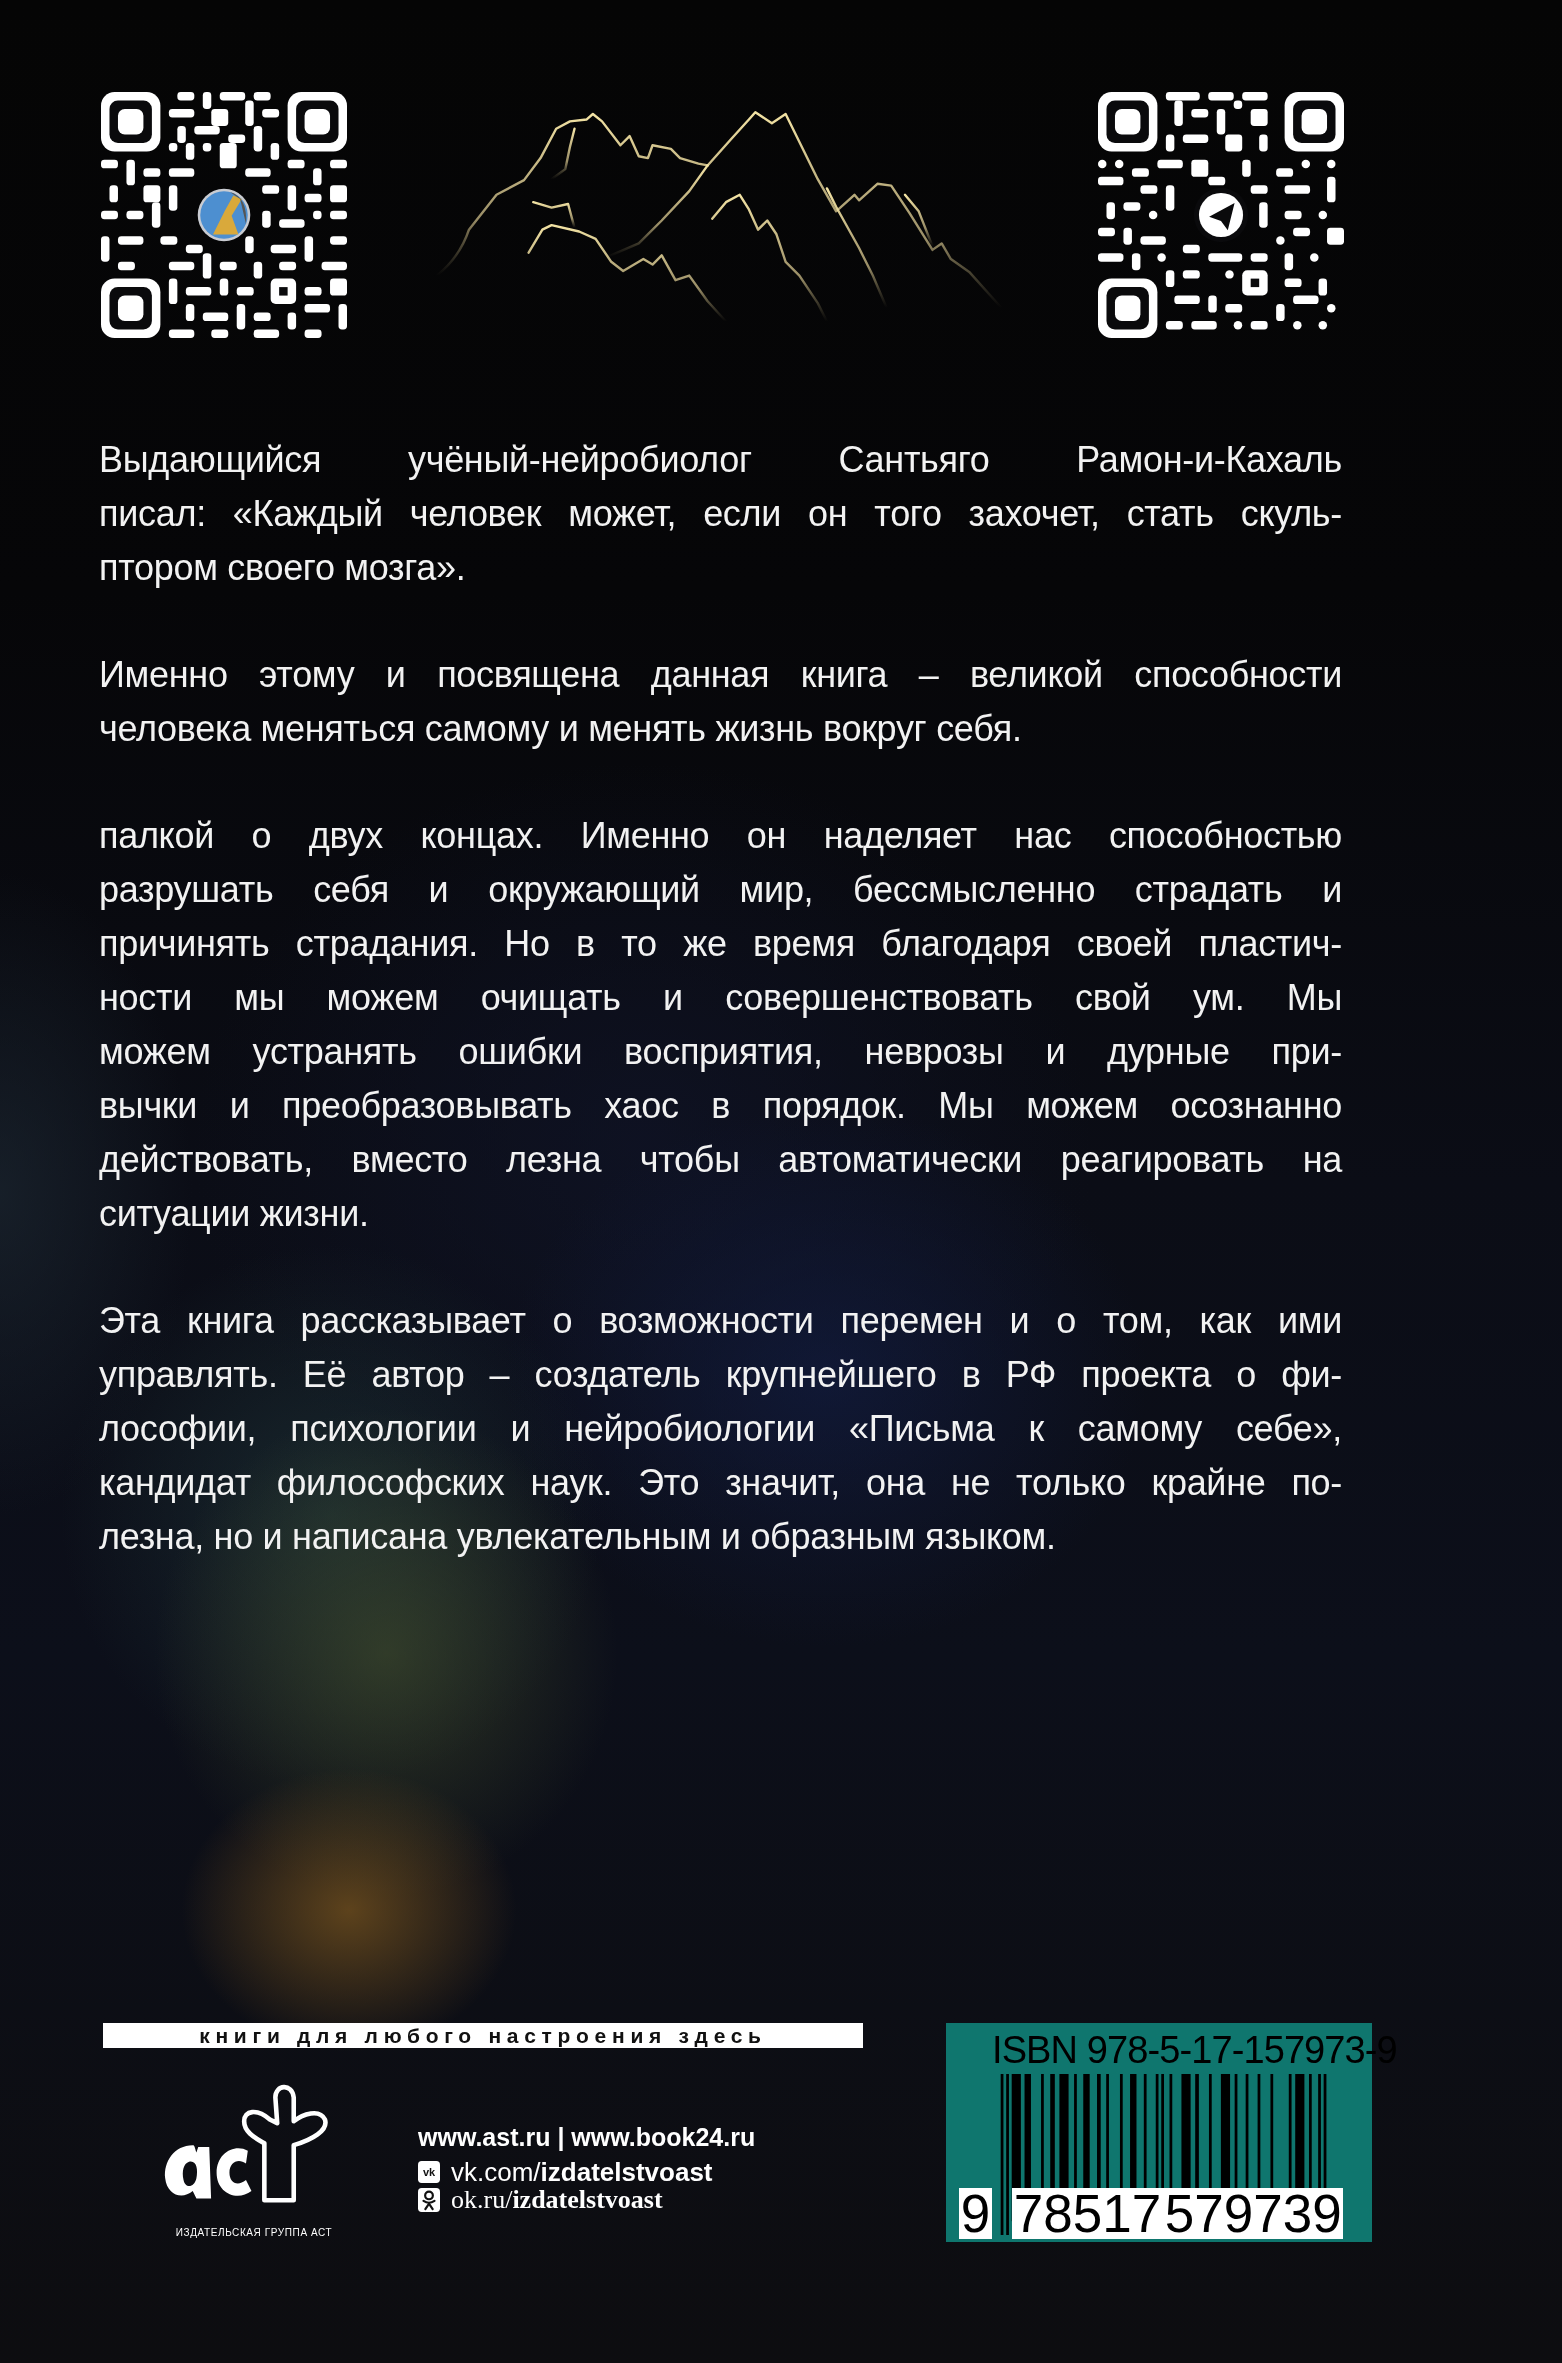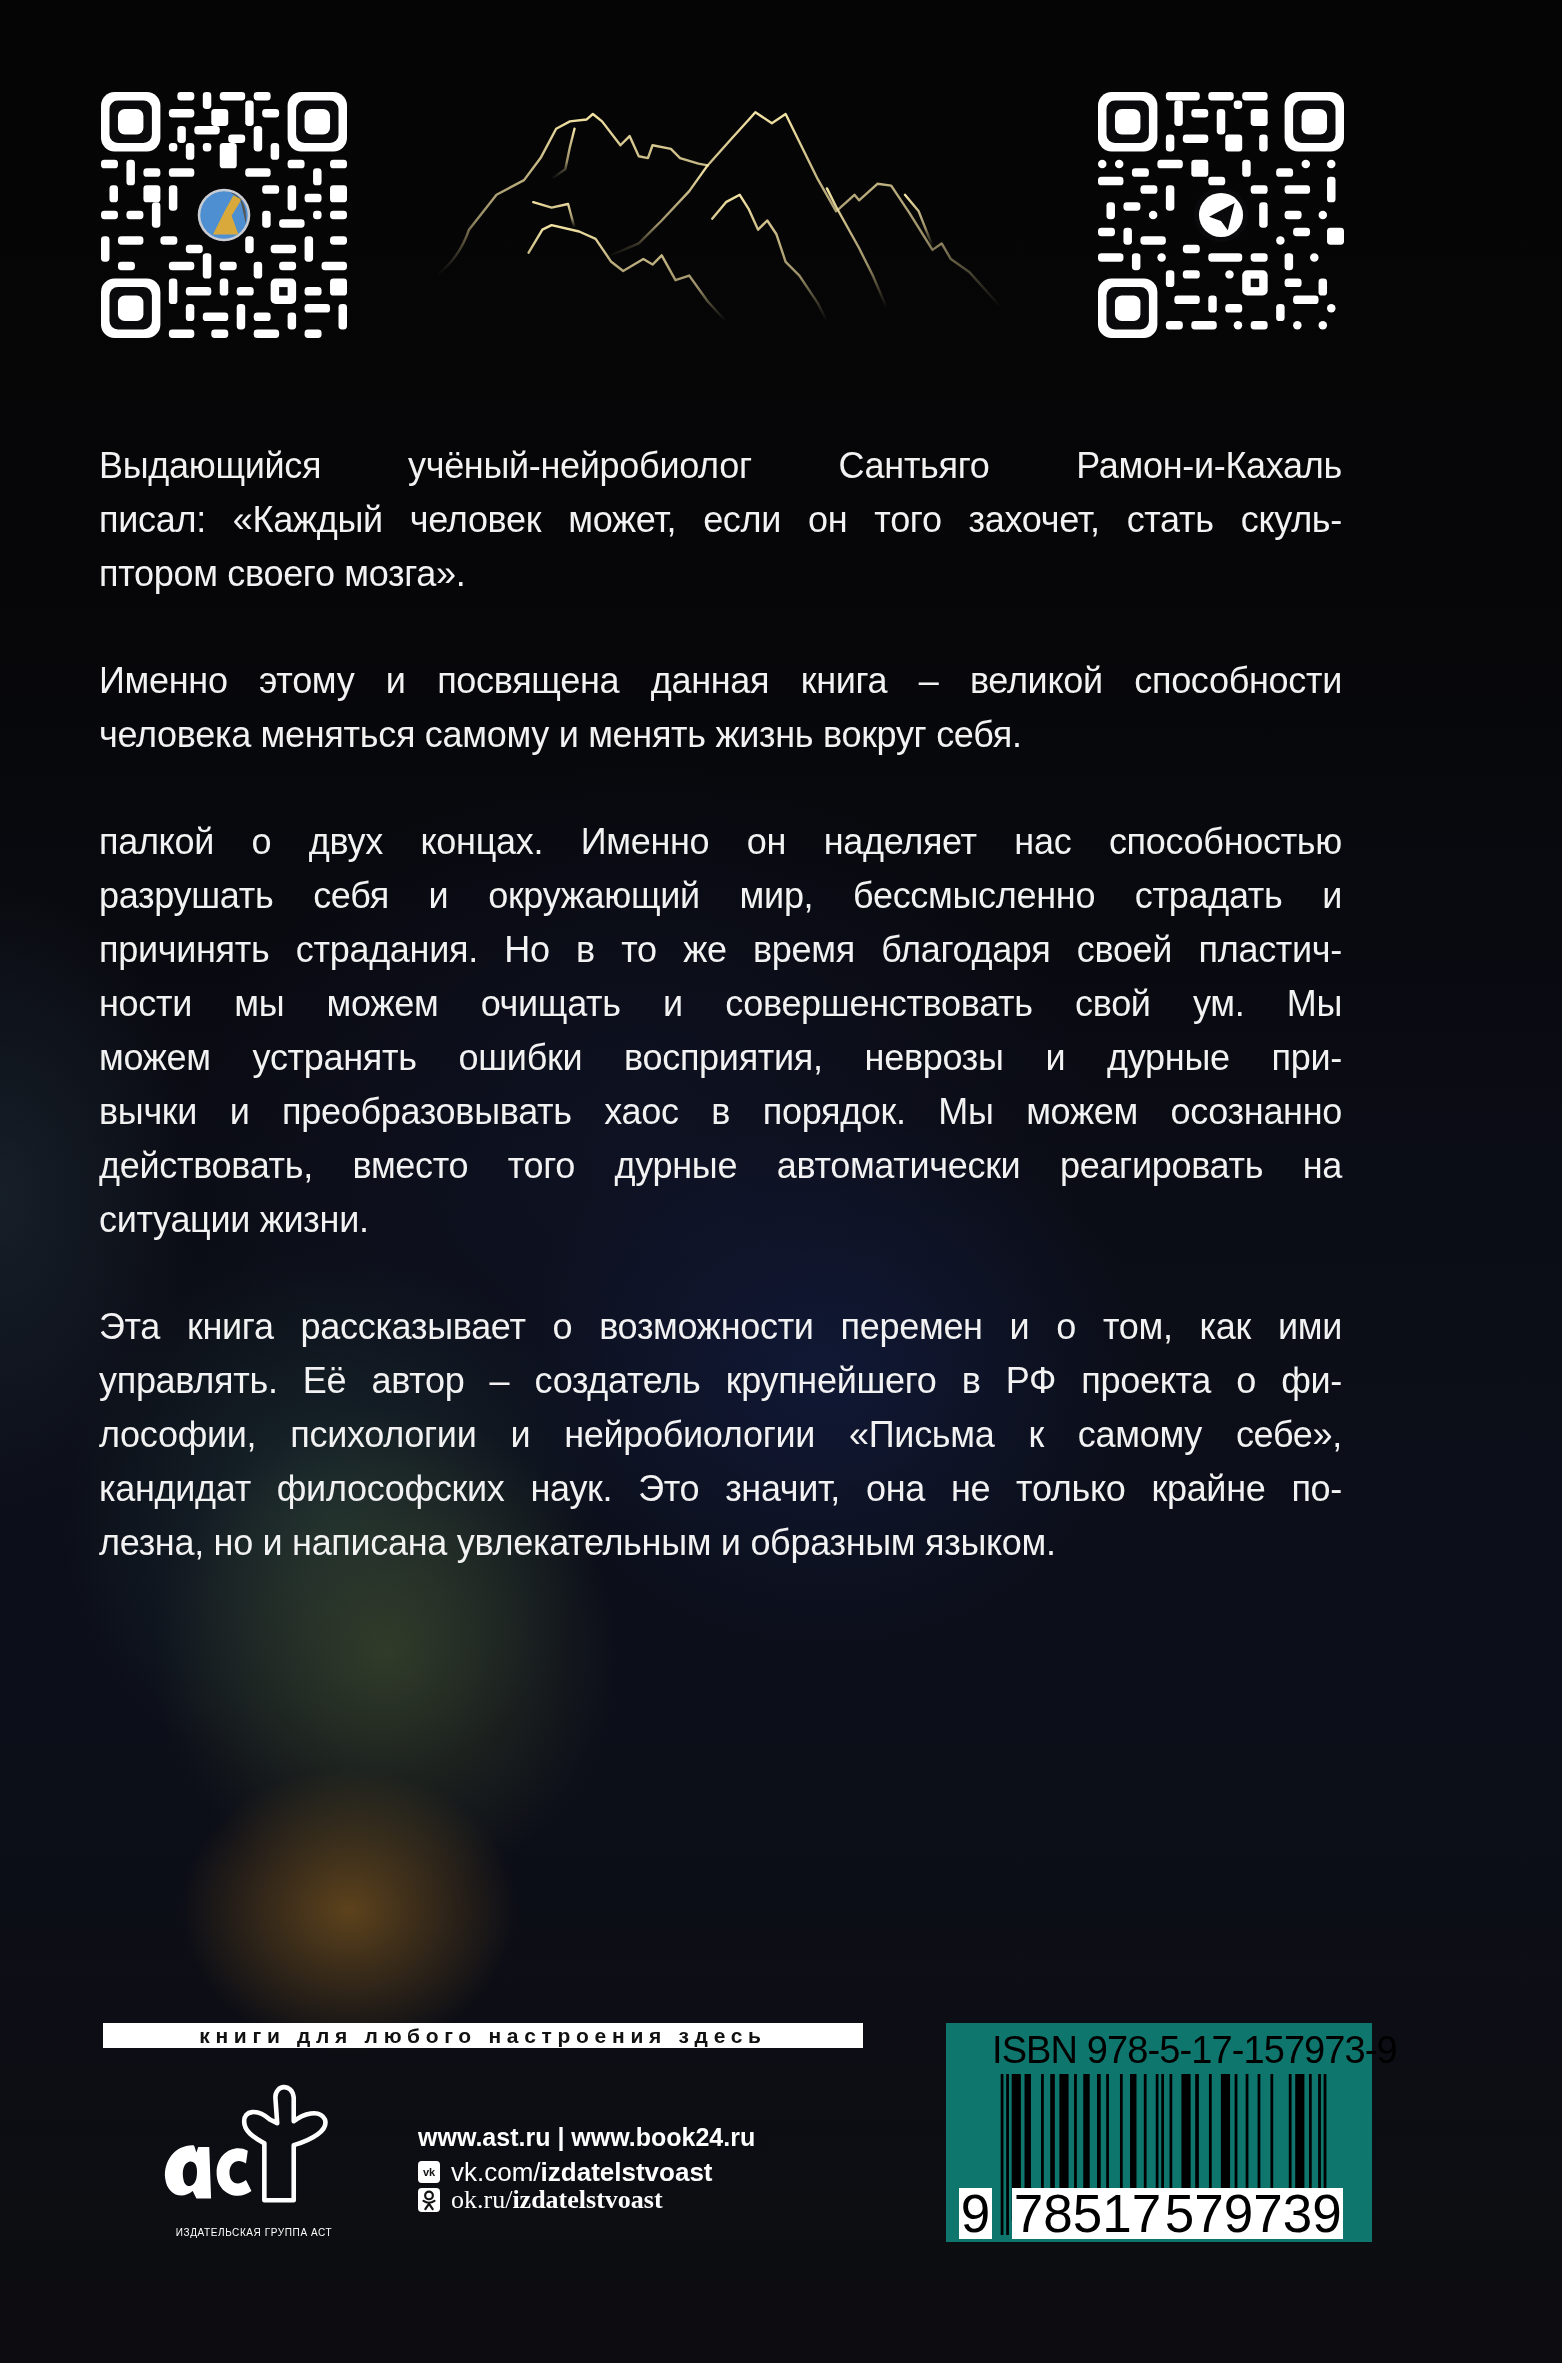--- a/index.html
+++ b/index.html
@@ -30,21 +30,21 @@
   .qr-right { left: 1098px; }
 
   .mountain { position: absolute; left: 432px; top: 92px; width: 643px; height: 257px; }
   .mountain svg { width: 100%; height: 100%; display: block; }
 
   
   .text-col {
     position: absolute; left: 99px; top: 432px; width: 1243px;
   }
   .para {
-    margin: 7px 0 53px 0;
+    margin: 1px 0 53px 0;
     font-family: "Liberation Sans", sans-serif;
     font-size: 36px;
     line-height: 54px;
     text-align: justify;
     color: #f2f2f2;
     letter-spacing: -0.3px;
   }
   .para .line { display: block; text-align: justify; text-align-last: justify; white-space: nowrap; }
   .para .line.last { text-align-last: left; }
 
@@ -319,21 +319,21 @@
     <span class="line">Именно этому и посвящена данная книга – великой способности</span>
     <span class="line last">человека меняться самому и менять жизнь вокруг себя.</span>
   </p>
   <p class="para">
     <span class="line">палкой о двух концах. Именно он наделяет нас способностью</span>
     <span class="line">разрушать себя и окружающий мир, бессмысленно страдать и</span>
     <span class="line">причинять страдания. Но в то же время благодаря своей пластич-</span>
     <span class="line">ности мы можем очищать и совершенствовать свой ум. Мы</span>
     <span class="line">можем устранять ошибки восприятия, неврозы и дурные при-</span>
     <span class="line">вычки и преобразовывать хаос в порядок. Мы можем осознанно</span>
-    <span class="line">действовать, вместо того дурные автоматически реагировать на</span>
+    <span class="line">действовать, вместо лезна чтобы автоматически реагировать на</span>
     <span class="line last">ситуации жизни.</span>
   </p>
   <p class="para">
     <span class="line">Эта книга рассказывает о возможности перемен и о том, как ими</span>
     <span class="line">управлять. Её автор – создатель крупнейшего в РФ проекта о фи-</span>
     <span class="line">лософии, психологии и нейробиологии «Письма к самому себе»,</span>
     <span class="line">кандидат философских наук. Это значит, она не только крайне по-</span>
     <span class="line last">лезна, но и написана увлекательным и образным языком.</span>
   </p>
 </div>

